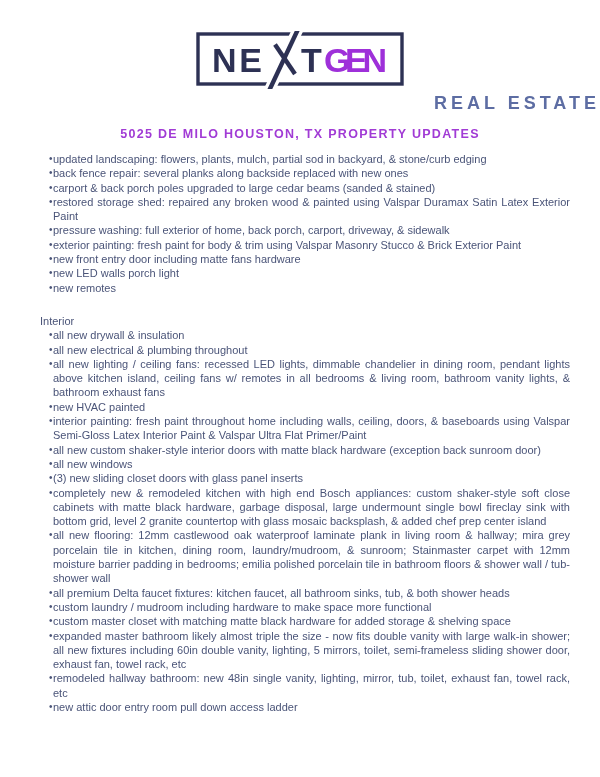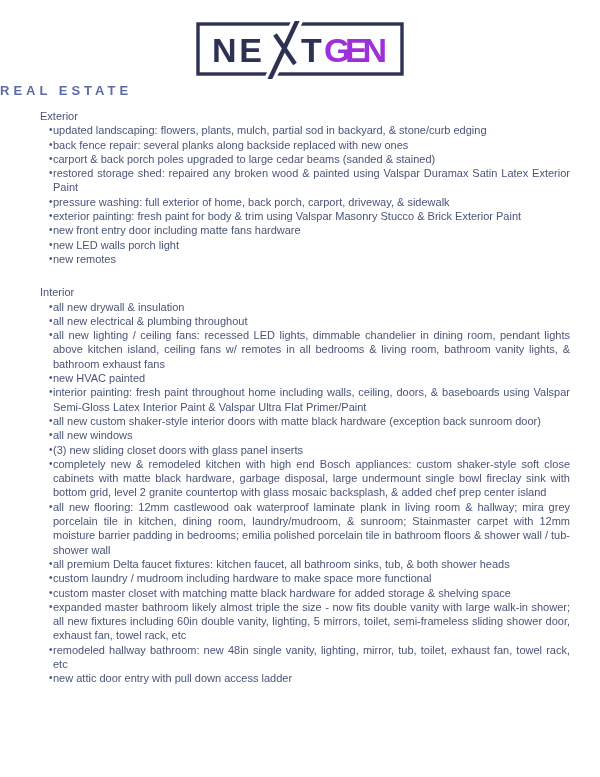--- a/index.html
+++ b/index.html
@@ -18,32 +18,33 @@
     color: var(--body);
     overflow: hidden;
   }
   .page {
     width: 600px;
     height: 777px;
     position: relative;
     background: #ffffff;
   }
   .logo-wrap {
-    padding-top: 21px;
+    padding-top: 31px;
     display: flex;
     justify-content: center;
   }
   .logo-svg { display: block; }
   .logo-subtitle {
-    text-align: left;
+    text-align: right;
     color: var(--slate);
     font-weight: bold;
-    font-size: 13px;
+    font-size: 18px;
     letter-spacing: 4px;
     margin-top: 4px;
+    margin-left: 14px;
   }
   .page-title {
     text-align: center;
     color: var(--title-purple);
     font-weight: bold;
     font-size: 12.5px;
     letter-spacing: 1.3px;
     margin-top: 13px;
   }
   .content {
@@ -86,25 +87,25 @@
       <line x1="72" y1="62" x2="104" y2="-6" stroke="#2d3154" stroke-width="4.4"></line>
       <line x1="79" y1="13.5" x2="99" y2="43" stroke="#2d3154" stroke-width="4.4"></line>
       <text x="16" y="41" font-size="34" font-weight="bold" fill="#2d3154" textLength="50">NE</text>
       <text x="105" y="41" font-size="34" font-weight="bold" fill="#2d3154">T</text>
       <text x="128" y="41" font-size="34" font-weight="bold" fill="#9e30d9" textLength="63">GEN</text>
     </svg>
   </div>
 
   <div class="logo-subtitle">REAL ESTATE</div>
 
+  <div class="page-title">5025 DE MILO HOUSTON, TX PROPERTY UPDATES</div>
 
   <div class="content">
     <div id="sections">
         <div class="section">
-          <div class="section-heading">Exterior</div>
           <div class="items">
             <div class="li">
               <span class="dot">•</span>
               <span class="txt">updated landscaping: flowers, plants, mulch, partial sod in backyard, &amp; stone/curb edging</span>
             </div>
             <div class="li">
               <span class="dot">•</span>
               <span class="txt">back fence repair: several planks along backside replaced with new ones</span>
             </div>
             <div class="li">
@@ -195,20 +196,20 @@
             <div class="li">
               <span class="dot">•</span>
               <span class="txt">expanded master bathroom likely almost triple the size - now fits double vanity with large walk-in shower; all new fixtures including 60in double vanity, lighting, 5 mirrors, toilet, semi-frameless sliding shower door, exhaust fan, towel rack, etc</span>
             </div>
             <div class="li">
               <span class="dot">•</span>
               <span class="txt">remodeled hallway bathroom: new 48in single vanity, lighting, mirror, tub, toilet, exhaust fan, towel rack, etc</span>
             </div>
             <div class="li">
               <span class="dot">•</span>
-              <span class="txt">new attic door entry with pull down access ladder</span>
+              <span class="txt">new attic door entry room pull down access ladder</span>
             </div>
           </div>
         </div>
       </div>
   </div>
 
 </div>
 
 </body></html>

